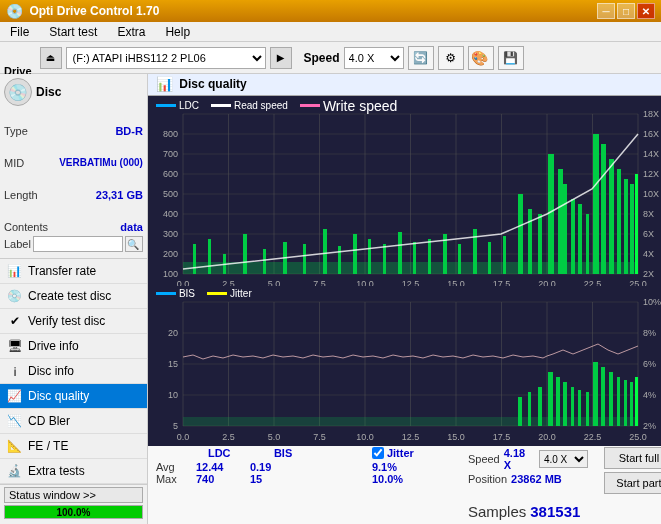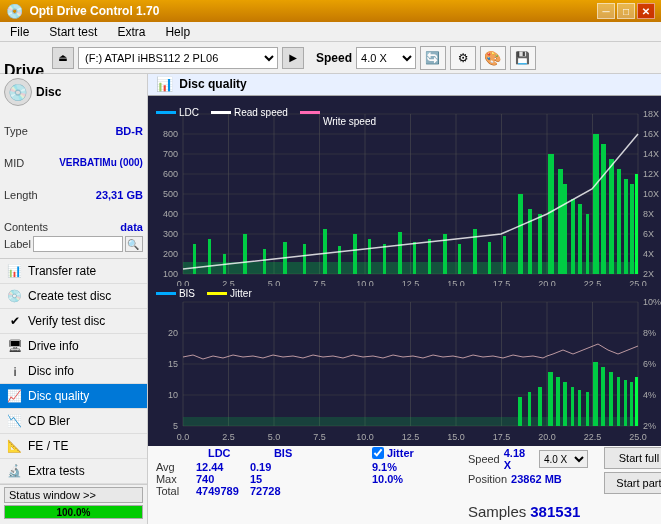--- a/index.html
+++ b/index.html
@@ -42,21 +42,21 @@
     
     #drivebar {
       background: #f0f0f0;
       height: 32px;
       display: flex;
       align-items: center;
       padding: 0 4px;
       border-bottom: 1px solid #ccc;
       gap: 4px;
     }
-    .drive-label { font-size: 16px; font-weight: bold; margin-right: 4px; margin-top: 26px; }
+    .drive-label { font-size: 11px; font-weight: bold; margin-right: 4px; margin-top: 26px; }
     .drive-icon { width: 22px; height: 22px; background: #ddd; border: 1px solid #aaa; display: flex; align-items: center; justify-content: center; font-size: 10px; }
     .drive-select {
       height: 22px; font-size: 11px; border: 1px solid #aaa; background: white;
       width: 200px; padding: 0 2px;
     }
     .speed-label { font-size: 12px; font-weight: bold; margin-left: 8px; }
     .speed-select { height: 22px; font-size: 11px; border: 1px solid #aaa; background: white; width: 60px; }
     .toolbar-btn { width: 26px; height: 24px; border: 1px solid #aaa; background: #f5f5f5; cursor: pointer; display: flex; align-items: center; justify-content: center; font-size: 12px; }
     
     
@@ -288,21 +288,21 @@
         <div class="legend-item">
           <div style="width:20px;height:3px;background:#00aaff;"></div>
           <span style="color:white;font-size:10px;">LDC</span>
         </div>
         <div class="legend-item">
           <div style="width:20px;height:3px;background:white;"></div>
           <span style="color:white;font-size:10px;">Read speed</span>
         </div>
         <div class="legend-item">
           <div style="width:20px;height:3px;background:#ff69b4;"></div>
-          <span style="color:white;font-size:10px;margin-top:18px;">Write speed</span>
+          <span style="color:white;font-size:14px;">Write speed</span>
         </div>
       </div>
 
       <svg width="100%" height="195" style="position:absolute;top:0;left:0;">
 
         <rect width="100%" height="195" fill="#1e1e3a"></rect>
 
         <g transform="translate(35,18)">
 
           <line x1="0" y1="0" x2="455" y2="0" stroke="#444" stroke-width="0.5"></line>
@@ -500,25 +500,20 @@
         <div style="display:flex; gap:4px; align-items:center; font-size:11px; margin-top:2px;">
           <span style="color:#333; width:36px;">Avg</span>
           <span style="color:#0000cc; font-weight:bold; width:50px;">12.44</span>
           <span style="color:#0000cc; font-weight:bold; width:50px;">0.19</span>
         </div>
         <div style="display:flex; gap:4px; align-items:flex-end; font-size:11px;">
           <span style="color:#333; width:36px;">Max</span>
           <span style="color:#0000cc; font-weight:bold; width:50px;">740</span>
           <span style="color:#0000cc; font-weight:bold; width:50px;">15</span>
         </div>
-        <div style="display:flex; gap:4px; align-items:center; font-size:11px;">
-          <span style="color:#333; width:36px;">Total</span>
-          <span style="color:#0000cc; font-weight:bold; width:50px;">4749789</span>
-          <span style="color:#0000cc; font-weight:bold; width:50px;">72728</span>
-        </div>
       </div>
 
       <div style="min-width:80px;">
         <div style="display:flex; align-items:center; gap:3px; margin-bottom:2px;">
           <input type="checkbox" checked="" style="width: 12px; height: 12px;">
           <span style="font-size:11px; font-weight:bold; color:#0000cc;">Jitter</span>
         </div>
         <div style="font-size:11px; color:#0000cc; font-weight:bold;">9.1%</div>
         <div style="font-size:11px; color:#0000cc; font-weight:bold;">10.0%</div>
       </div>

